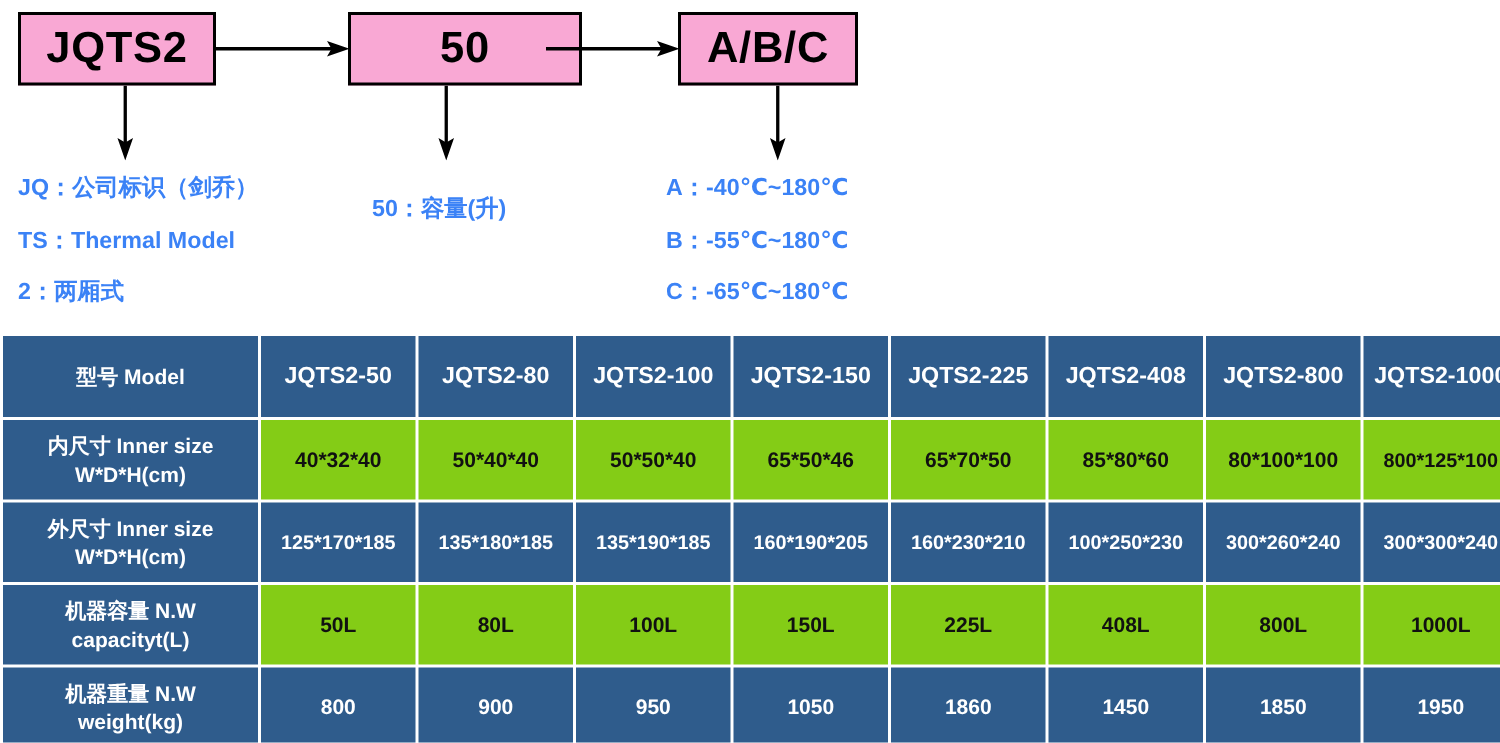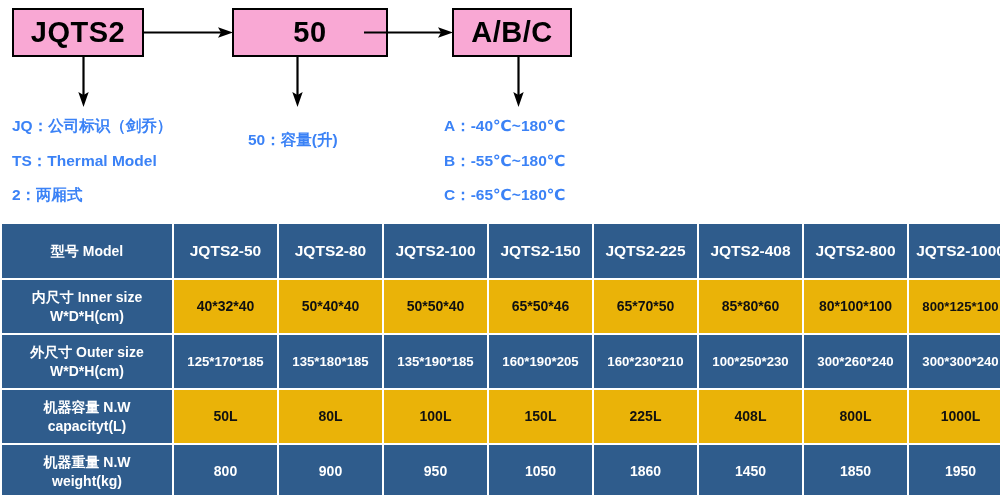--- a/index.html
+++ b/index.html
@@ -69,21 +69,21 @@
     line-height: 1.35;
     border: 0;
   }
   col.c-label { width: 170px; }
   col.c-data  { width: 103px; }
 
   tr.r-header th { height: 54px; }
   tr.r-body td   { height: 53px; }
 
   .cell-blue  { background: #2F5C8C; color: #ffffff; }
-  .cell-white { background: #eab308; color: #111111; }
+  .cell-white { background: #84cc16; color: #111111; }
 
   .lbl  { font-size: 14px; }
   .lbl .l2 { display: block; }
   .hdr  { font-size: 15.5px; }
   .val  { font-size: 14px; }
   .val-sm { font-size: 13.2px; }
 </style>
 </head>
 <body>
 
@@ -163,21 +163,21 @@
         <td class="cell-white val">50*50*40</td>
         <td class="cell-white val">65*50*46</td>
         <td class="cell-white val">65*70*50</td>
         <td class="cell-white val">85*80*60</td>
         <td class="cell-white val">80*100*100</td>
         <td class="cell-white val-sm">800*125*100</td>
       </tr>
 
       <tr class="r-body">
         <td class="cell-blue lbl">
-          <span class="l1">外尺寸 Outer size</span>
+          <span class="l1">外尺寸 Inner size</span>
           <span class="l2">W*D*H(cm)</span>
         </td>
         <td class="cell-blue val-sm">125*170*185</td>
         <td class="cell-blue val-sm">135*180*185</td>
         <td class="cell-blue val-sm">135*190*185</td>
         <td class="cell-blue val-sm">160*190*205</td>
         <td class="cell-blue val-sm">160*230*210</td>
         <td class="cell-blue val-sm">100*250*230</td>
         <td class="cell-blue val-sm">300*260*240</td>
         <td class="cell-blue val-sm">300*300*240</td>

